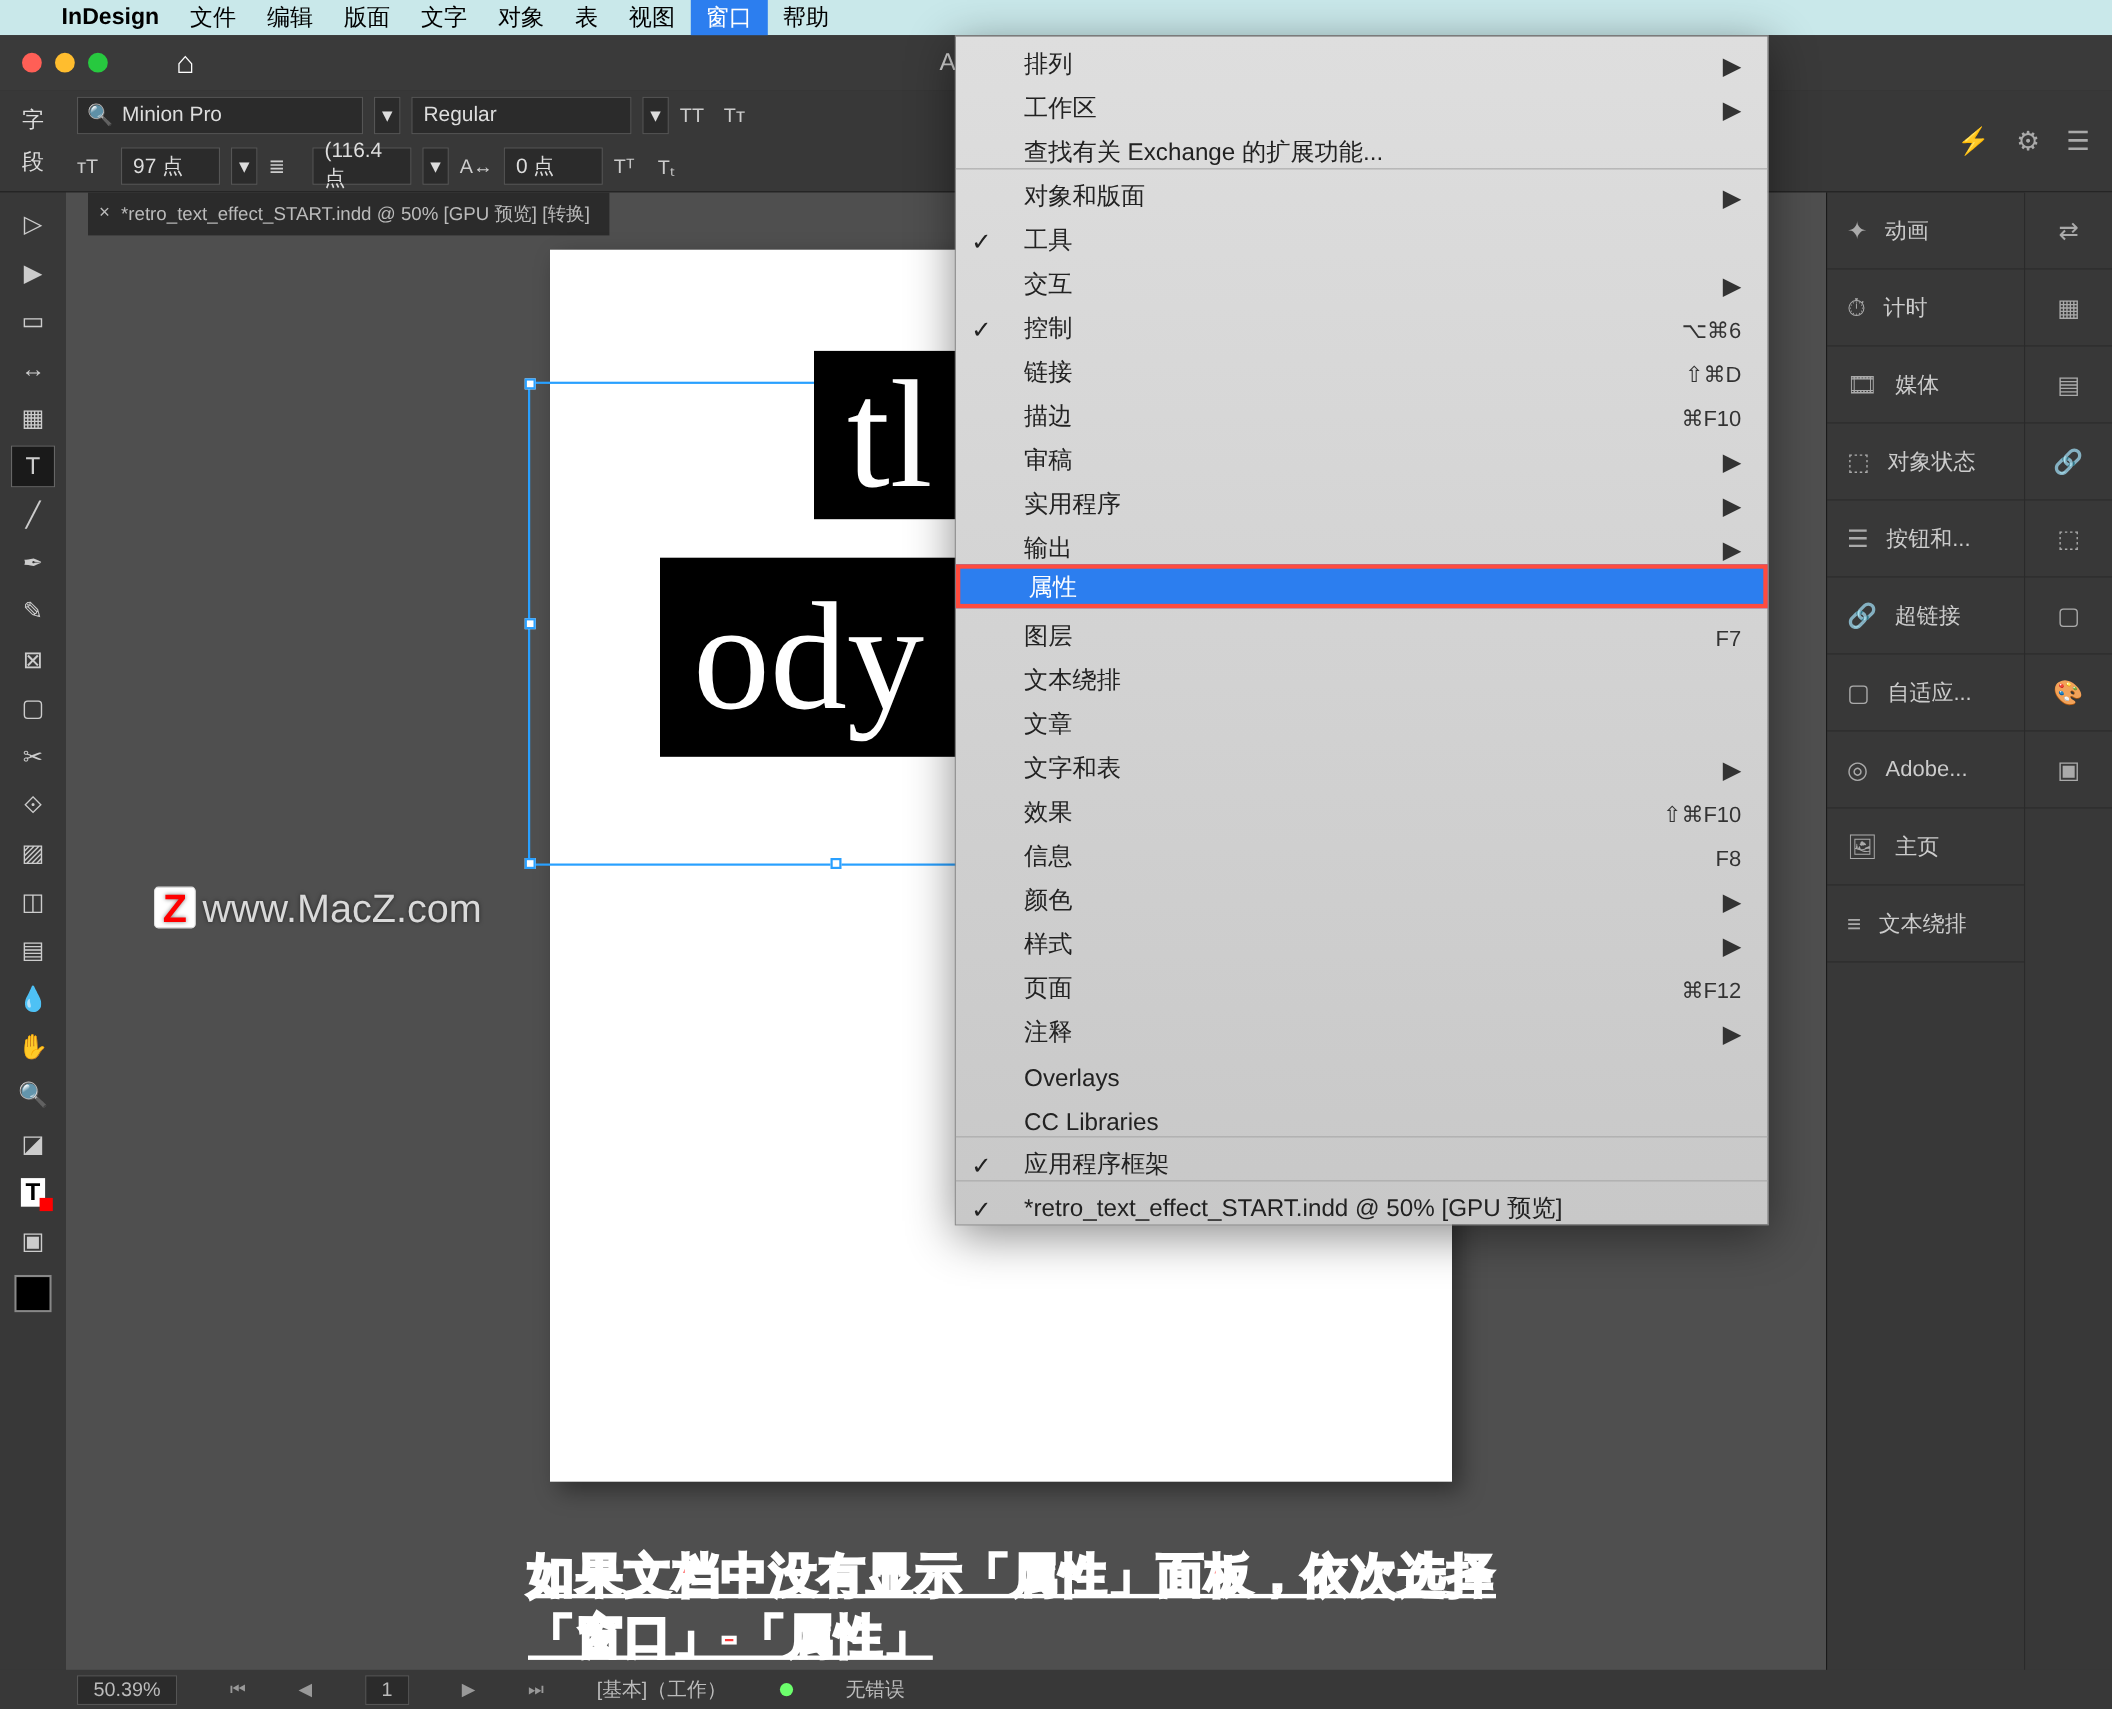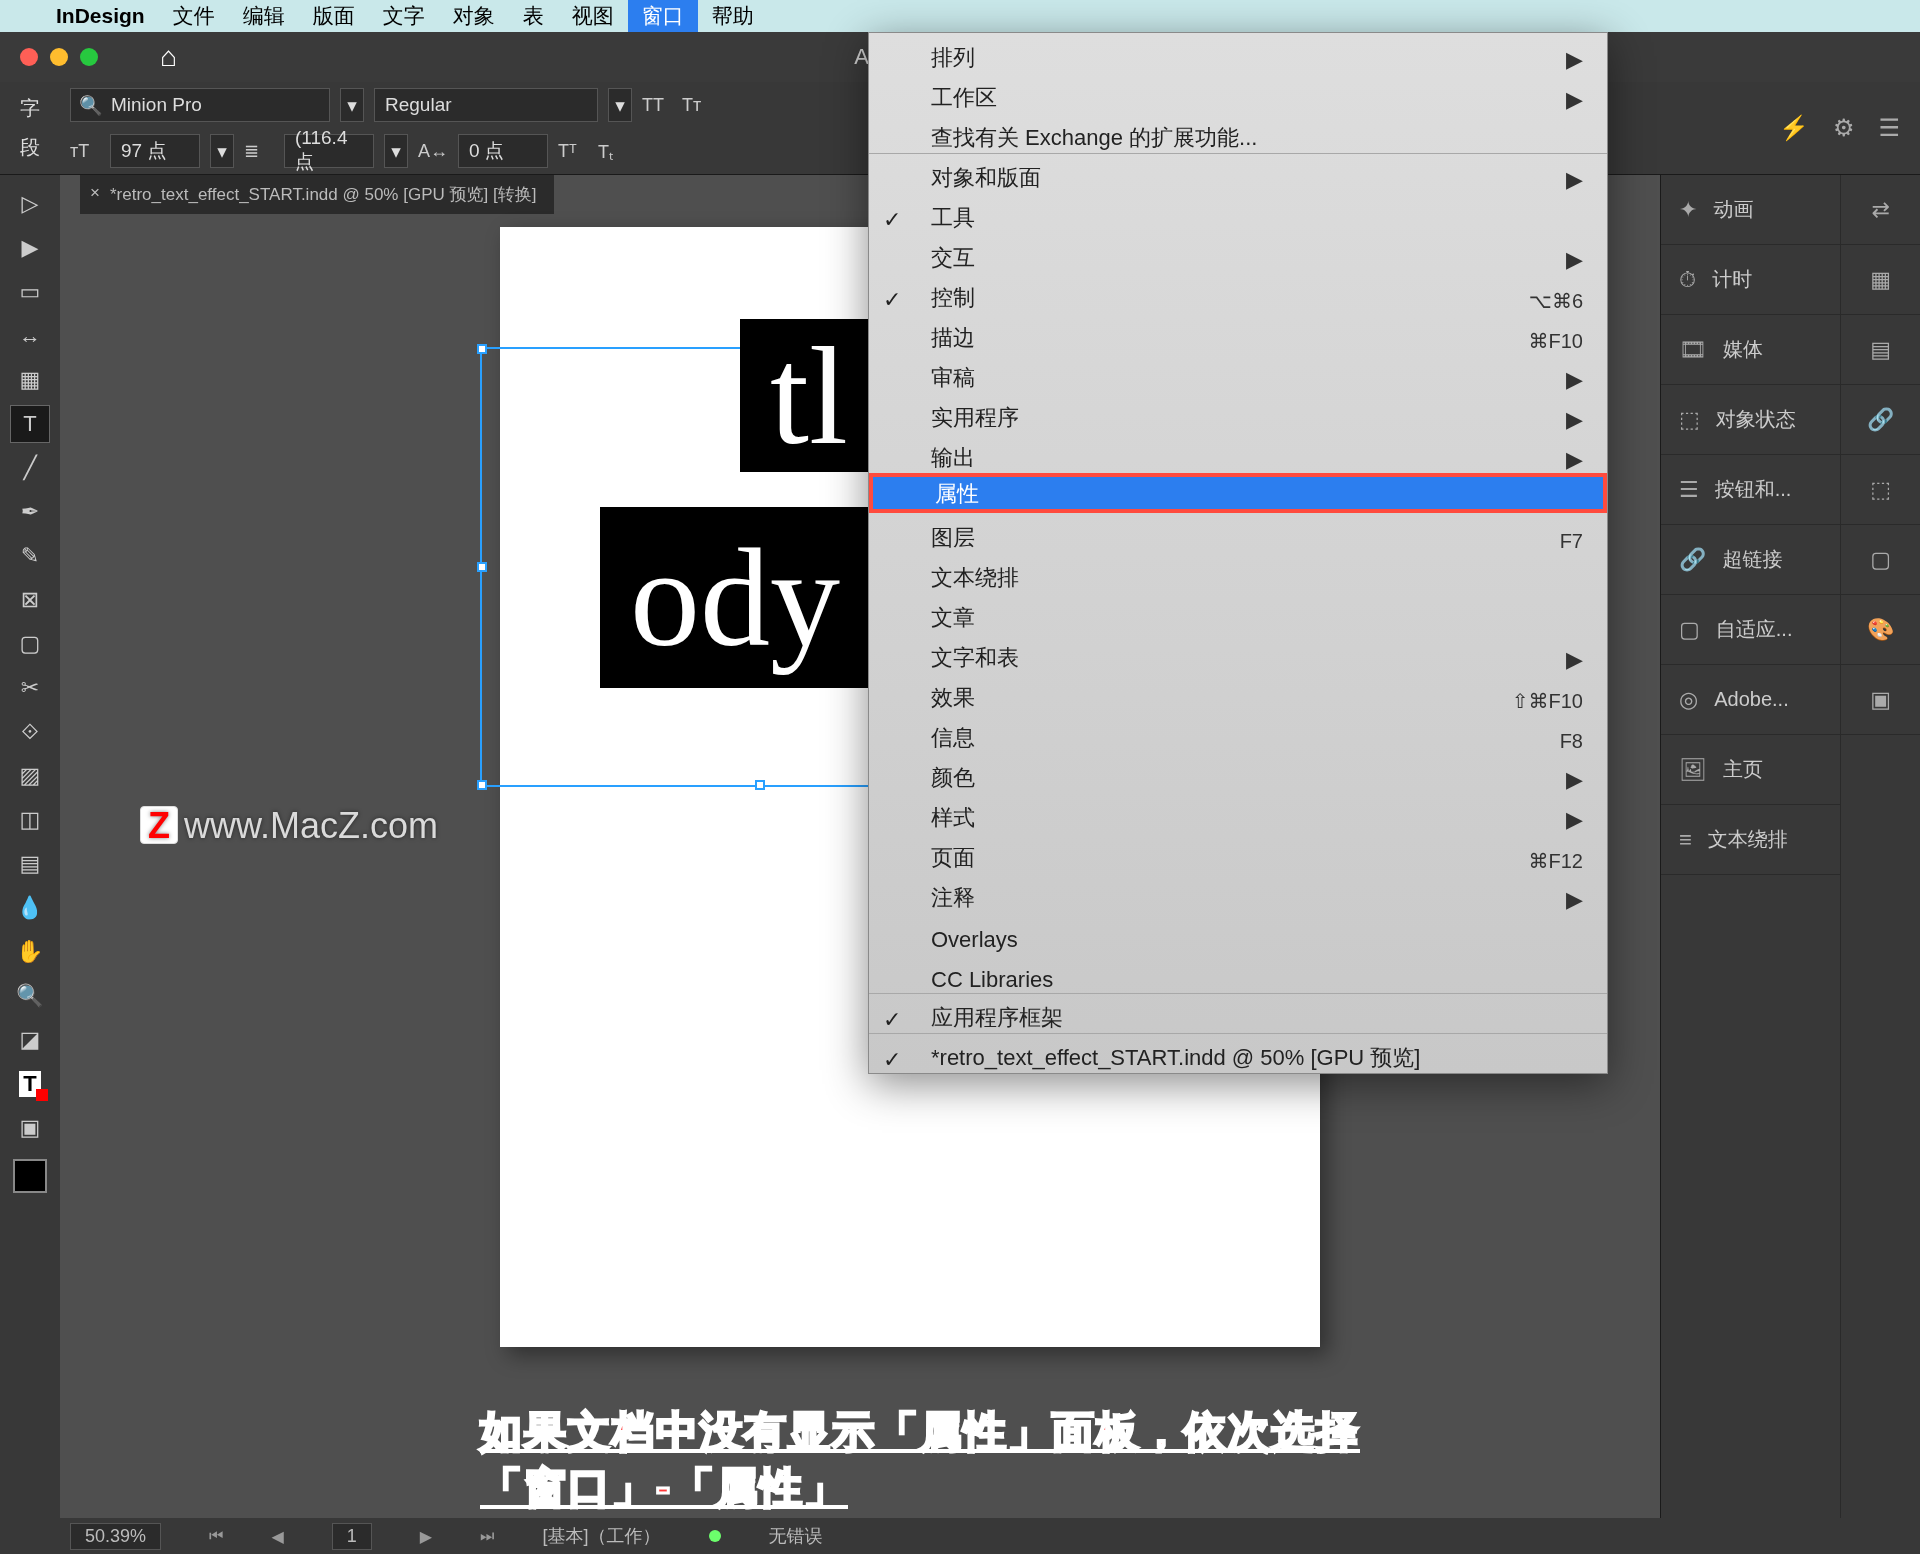--- a/index.html
+++ b/index.html
@@ -20,21 +20,21 @@
     .titlebar .title { margin: 0 auto; color: #ccc; font-size: 22px; }
 
     
     .toolbar { background: #383838; display: flex; border-bottom: 1px solid #1a1a1a; }
     .toolbar-left-labels { width: 60px; display: flex; flex-direction: column; justify-content: center; align-items: center; color: #ddd; font-size: 20px; }
     .toolbar-left-labels span { padding: 6px 0; }
     .toolbar-rows { flex: 1; display: flex; flex-direction: column; }
     .tb-row { height: 46px; display: flex; align-items: center; gap: 10px; padding-left: 10px; }
     .tb-field { background: #2b2b2b; border: 1px solid #555; color: #ddd; height: 34px; display: flex; align-items: center; padding: 0 10px; font-size: 19px; }
     .tb-font { width: 260px; } .tb-dd { width: 24px; justify-content: center; }
-    .tb-weight { width: 224px; }
+    .tb-weight { width: 200px; }
     .tb-ico { color: #ccc; font-size: 18px; width: 30px; text-align: left; }
     .tb-small { width: 90px; }
     .search-ico { position: absolute; left: 90px; color: #aaa; }
 
     .toolbar-right { width: 110px; display: flex; align-items: center; justify-content: flex-end; gap: 24px; padding-right: 20px; color: #aaa; font-size: 24px; }
 
     
     .main { display: flex; height: calc(100% - 32px - 50px - 92px - 34px); }
     .left-toolbar { width: 60px; background: #383838; display: flex; flex-direction: column; align-items: center; padding-top: 10px; gap: 6px; }
     .tool { width: 40px; height: 38px; display: flex; align-items: center; justify-content: center; color: #ccc; font-size: 22px; }
@@ -301,20 +301,24 @@
     <div class="dd-item">
       <span>交互</span>
       <span class="arrow">▶</span>
     </div>
     <div class="dd-item">
       <span class="check">✓</span>
       <span>控制</span>
       <span class="shortcut">⌥⌘6</span>
     </div>
     <div class="dd-item">
+      <span>链接</span>
+      <span class="shortcut">⇧⌘D</span>
+    </div>
+    <div class="dd-item">
       <span>描边</span>
       <span class="shortcut">⌘F10</span>
     </div>
     <div class="dd-item">
       <span>审稿</span>
       <span class="arrow">▶</span>
     </div>
     <div class="dd-item">
       <span>实用程序</span>
       <span class="arrow">▶</span>

